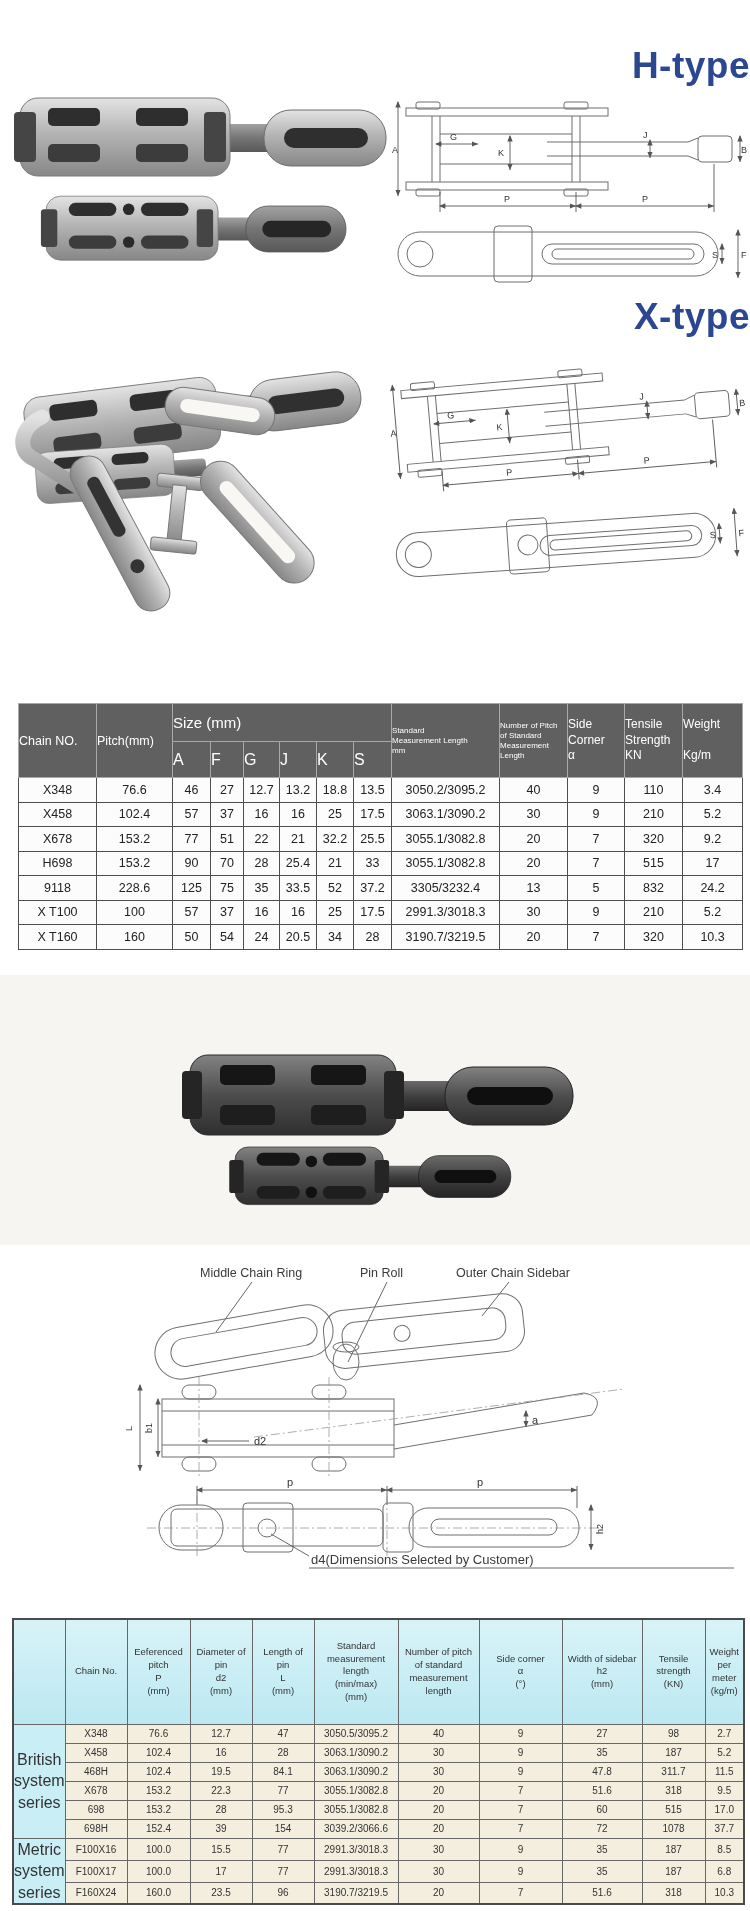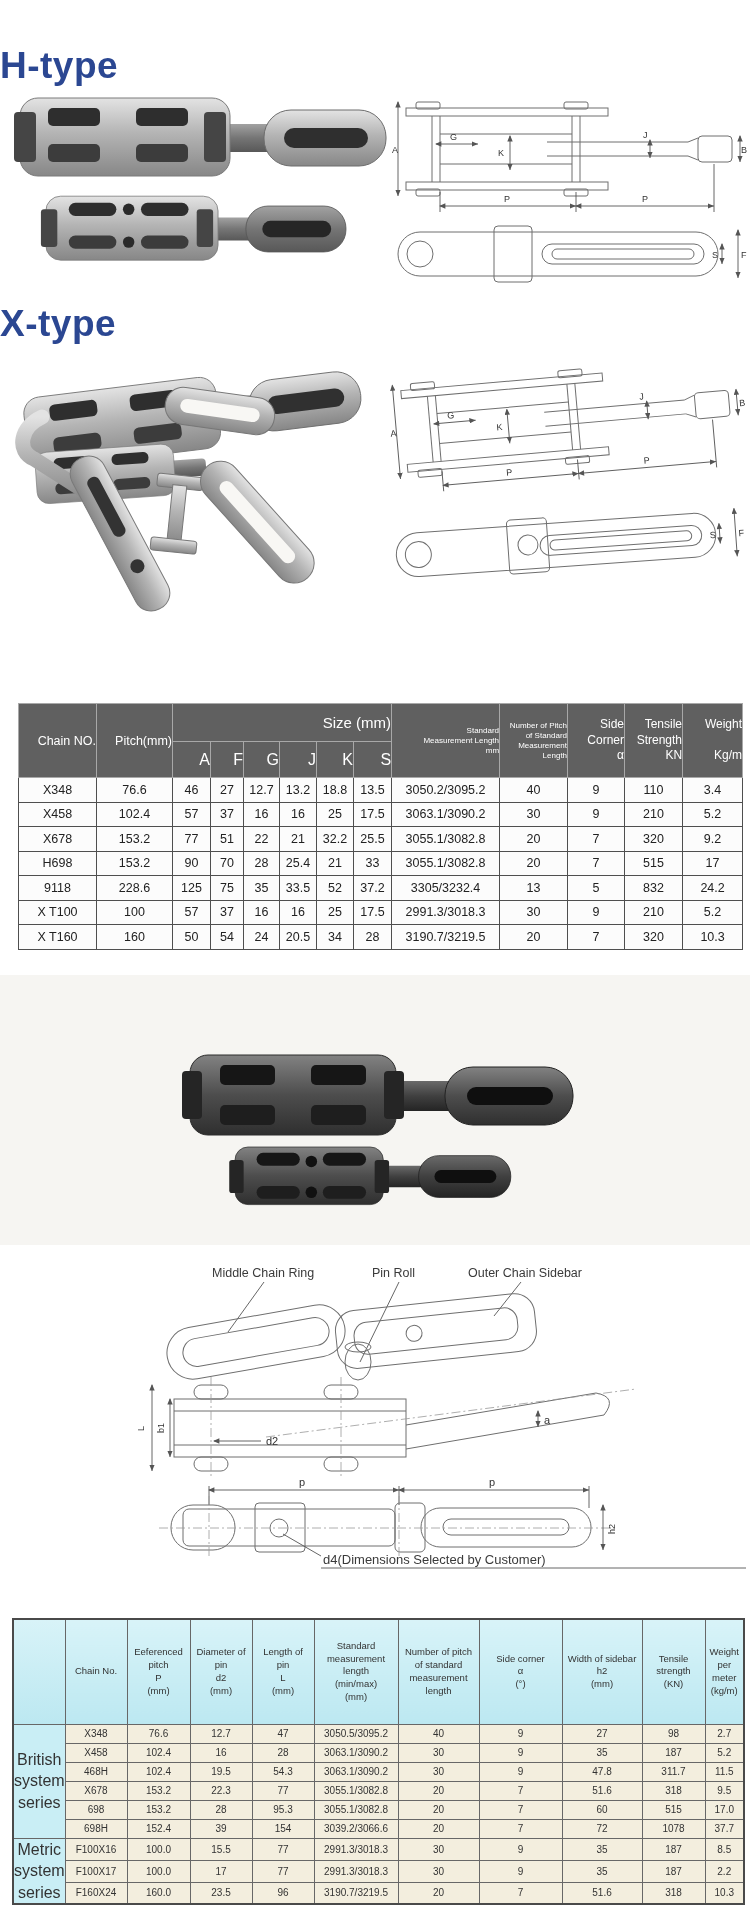--- a/index.html
+++ b/index.html
@@ -1,24 +1,24 @@
 <!DOCTYPE html>
 <html><head>
 <meta charset="utf-8">
 <style>
   * { margin:0; padding:0; box-sizing:border-box; }
   html,body { width:750px; background:#ffffff; }
   body { position:relative; height:1911px; font-family:"Liberation Sans", sans-serif; overflow:hidden; }
   .abs { position:absolute; }
-  .sec-title { width:100%; text-align:left; color:#2b4792; font-size:37px; font-weight:600; letter-spacing:.5px; }
+  .sec-title { width:100%; text-align:right; color:#2b4792; font-size:37px; font-weight:600; letter-spacing:.5px; }
 
   
   table { border-collapse:collapse; table-layout:fixed; }
   .t1 { position:absolute; left:18px; top:703px; width:724px; }
-  .t1 th { background:#606060; color:#fff; font-weight:400; border:1.5px solid #a8a8a8; vertical-align:middle; text-align:right; }
+  .t1 th { background:#606060; color:#fff; font-weight:400; border:1.5px solid #a8a8a8; vertical-align:middle; text-align:left; }
   .t1 th.h-main { font-size:12.5px; }
   .t1 th.h-small { font-size:8px; line-height:1.25; white-space:pre-line; }
   .t1 th.h-mid { font-size:12px; line-height:1.3; white-space:pre-line; }
   .t1 th.h-group { font-size:15px; height:38px; }
   .t1 th.h-letter { font-size:16px; height:36px; }
   .t1 td { background:#fcfcfc; border:1px solid #4f4f4f; color:#222; font-size:12.5px; text-align:center; height:24.5px; }
 
   
   .t2 { position:absolute; left:12px; top:1618px; width:731px; border:2px solid #4a4a4a; }
   .t2 th { background:linear-gradient(180deg,#d8f3f8 0%,#bce8f1 100%); color:#333; font-weight:400; font-size:9.5px; line-height:1.35; white-space:pre-line; border:1px solid #676767; vertical-align:middle; text-align:center; height:105px; padding:2px 1px; }
@@ -138,21 +138,21 @@
   </g>
   <g>
     <line class="dim" x1="330" y1="152" x2="330" y2="172" marker-start="url(#ha1)" marker-end="url(#ha2)"></line>
     <text class="dim-label" x="320" y="166">S</text>
     <line class="dim" x1="346" y1="138" x2="346" y2="186" marker-start="url(#ha1)" marker-end="url(#ha2)"></line>
     <text class="dim-label" x="349" y="166">F</text>
   </g>
 </svg>
 </div>
 
-<div class="abs sec-title" style="top:303px;">X-type</div>
+<div class="abs sec-title" style="top:296px;">X-type</div>
 
 <div class="abs" style="left:8px; top:355px; width:382px; height:300px;">
 <svg width="382" height="300" viewBox="0 0 382 300">
   <g transform="translate(6,14) rotate(-7 180 45) scale(0.92)">
     <rect x="150" y="36" width="130" height="28" rx="6" fill="url(#mB)"></rect>
     <rect x="256" y="22" width="122" height="56" rx="27" fill="url(#mA)" stroke="#6d6d6d"></rect>
     <rect x="276" y="40" width="84" height="20" rx="10" fill="#303030"></rect>
     <rect x="12" y="10" width="210" height="78" rx="18" fill="url(#mA)" stroke="#7a7a7a"></rect>
     <rect x="40" y="20" width="52" height="18" rx="6" fill="#2e2e2e"></rect>
     <rect x="128" y="20" width="52" height="18" rx="6" fill="#2e2e2e"></rect>
@@ -448,21 +448,21 @@
     <circle cx="106" cy="20" r="8" fill="#111"></circle>
     <rect x="30" y="54" width="60" height="18" rx="9" fill="#1e1e1e"></rect>
     <rect x="122" y="54" width="60" height="18" rx="9" fill="#1e1e1e"></rect>
     <circle cx="106" cy="63" r="8" fill="#111"></circle>
     <rect x="-8" y="18" width="20" height="46" rx="4" fill="#252525"></rect>
     <rect x="194" y="18" width="20" height="46" rx="4" fill="#252525"></rect>
   </g>
 </svg>
 </div>
 
-<div class="abs" style="left:16px; top:1246px; width:657px; height:334px;">
+<div class="abs" style="left:4px; top:1246px; width:657px; height:334px;">
 <svg width="750" height="334" viewBox="0 0 750 334">
   <defs>
     <marker id="ca1" markerWidth="8" markerHeight="6" refX="1" refY="3" orient="auto">
           <path d="M7,0 L0,3 L7,6 Z" fill="#555"></path>
         </marker>
     <marker id="ca2" markerWidth="8" markerHeight="6" refX="7" refY="3" orient="auto">
           <path d="M0,0 L7,3 L0,6 Z" fill="#555"></path>
         </marker>
   </defs>
 
@@ -622,21 +622,21 @@
         <td>30</td>
         <td>9</td>
         <td>35</td>
         <td>187</td>
         <td>5.2</td>
       </tr>
       <tr>
         <td>468H</td>
         <td>102.4</td>
         <td>19.5</td>
-        <td>54.3</td>
+        <td>84.1</td>
         <td>3063.1/3090.2</td>
         <td>30</td>
         <td>9</td>
         <td>47.8</td>
         <td>311.7</td>
         <td>11.5</td>
       </tr>
       <tr>
         <td>X678</td>
         <td>153.2</td>
@@ -691,21 +691,21 @@
       <tr>
         <td>F100X17</td>
         <td>100.0</td>
         <td>17</td>
         <td>77</td>
         <td>2991.3/3018.3</td>
         <td>30</td>
         <td>9</td>
         <td>35</td>
         <td>187</td>
-        <td>2.2</td>
+        <td>6.8</td>
       </tr>
       <tr>
         <td>F160X24</td>
         <td>160.0</td>
         <td>23.5</td>
         <td>96</td>
         <td>3190.7/3219.5</td>
         <td>20</td>
         <td>7</td>
         <td>51.6</td>

